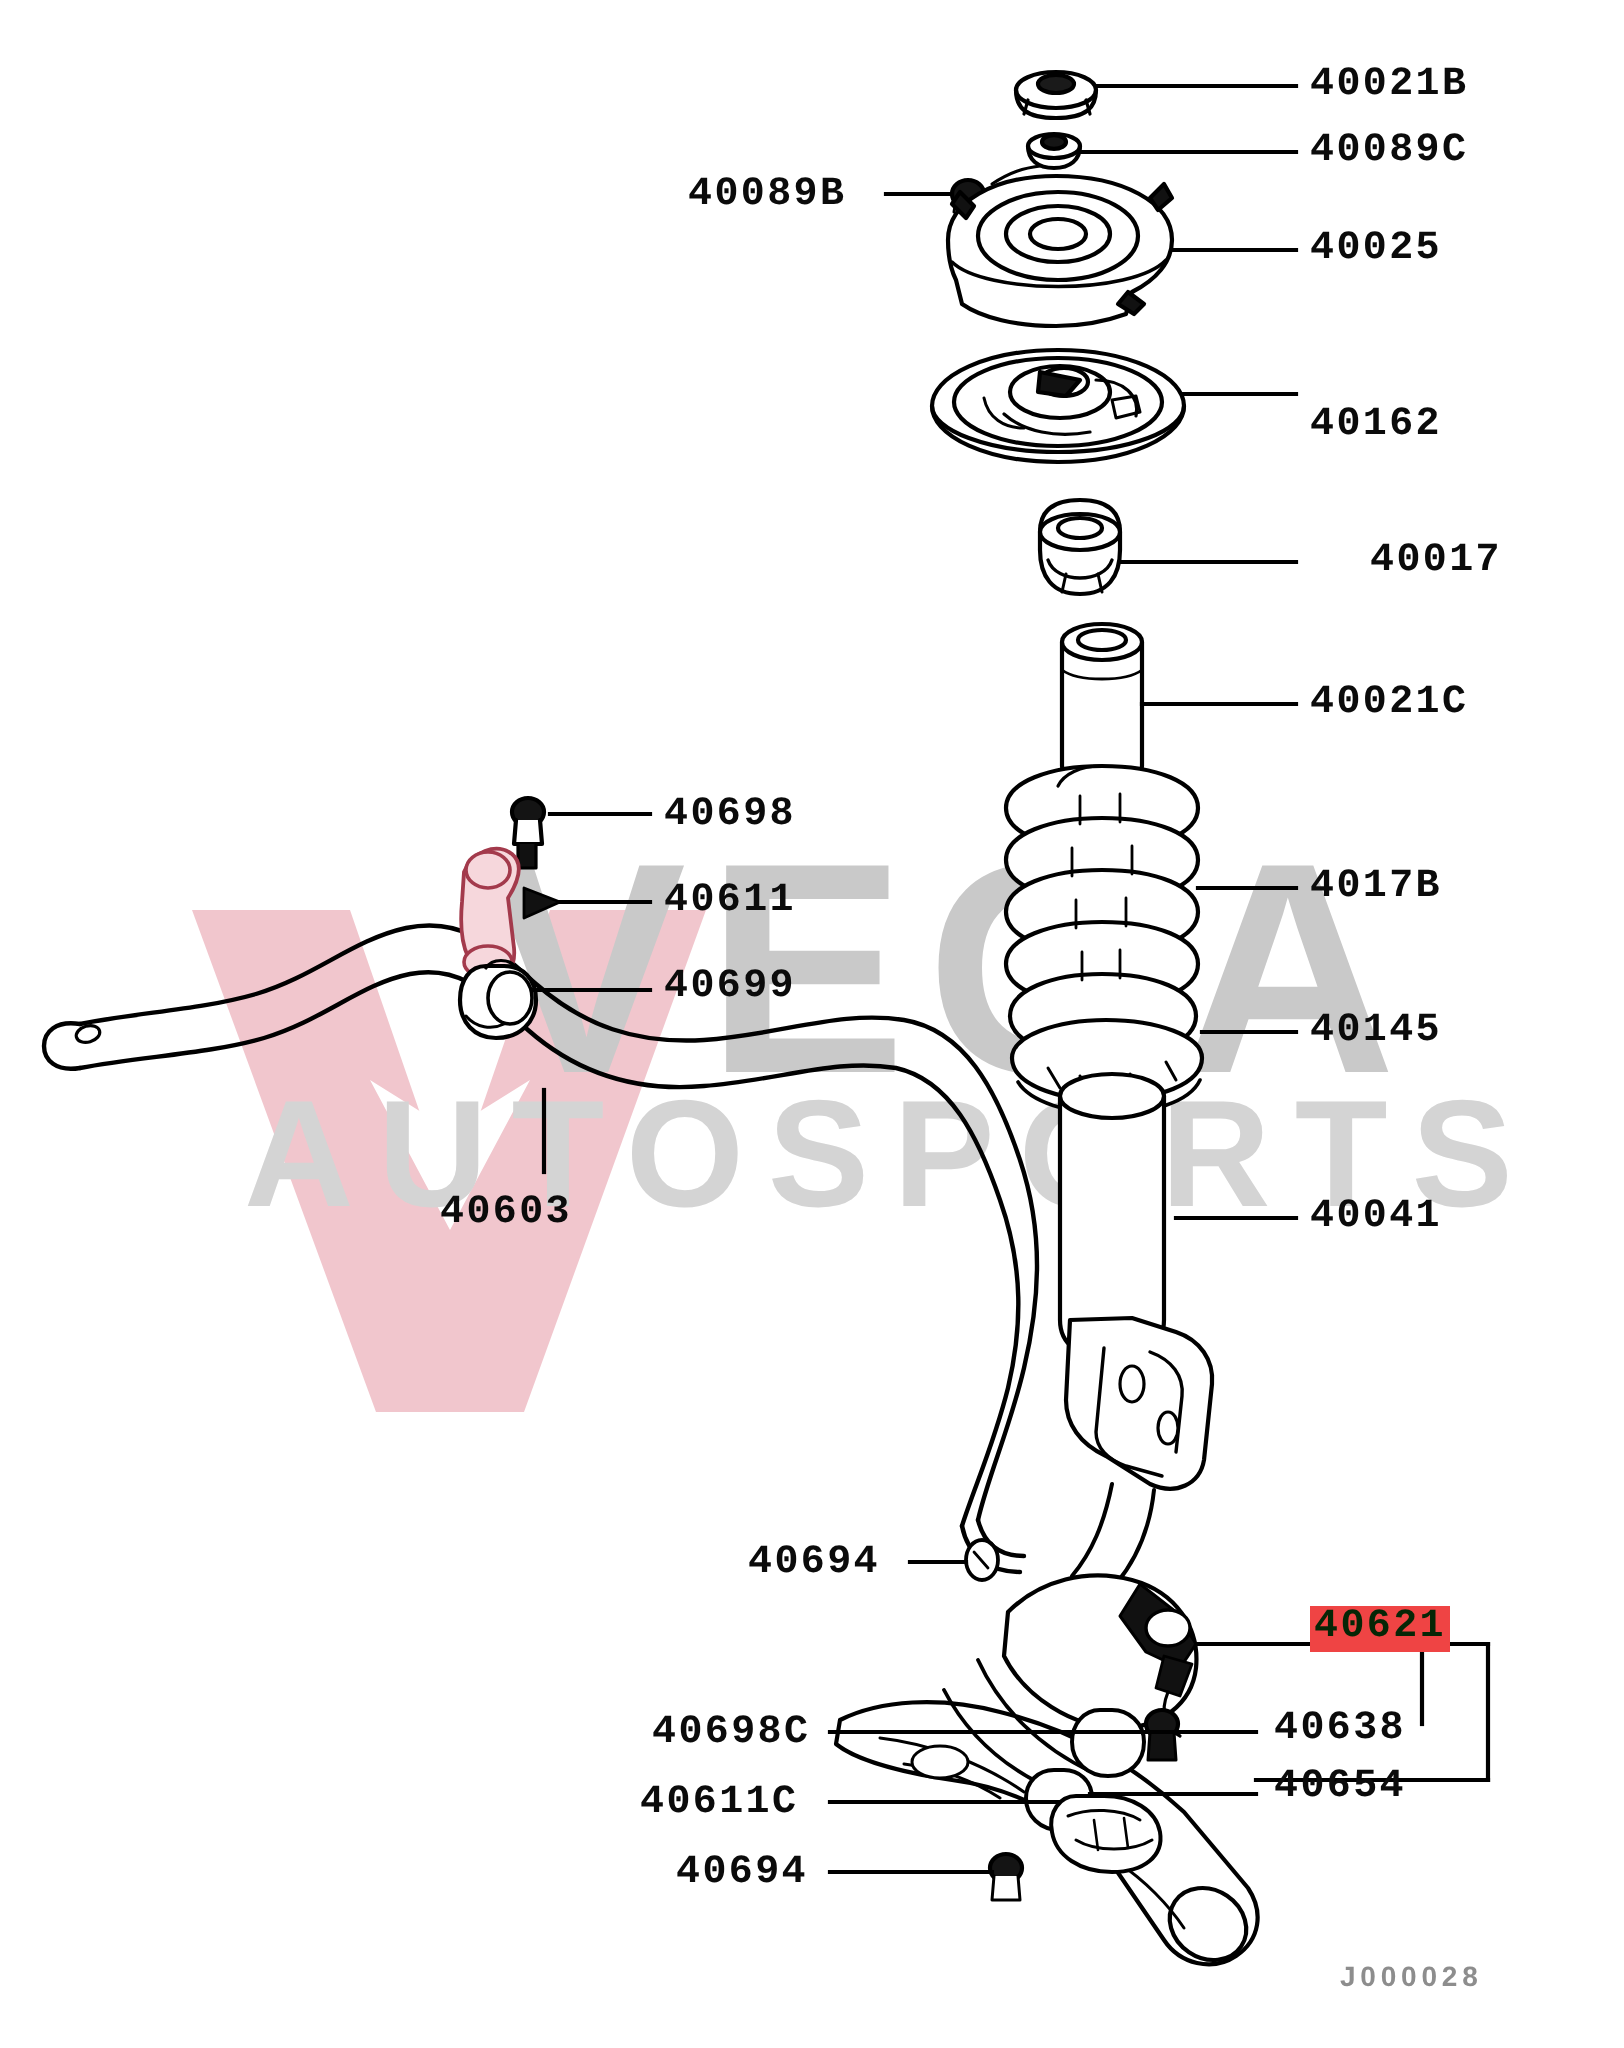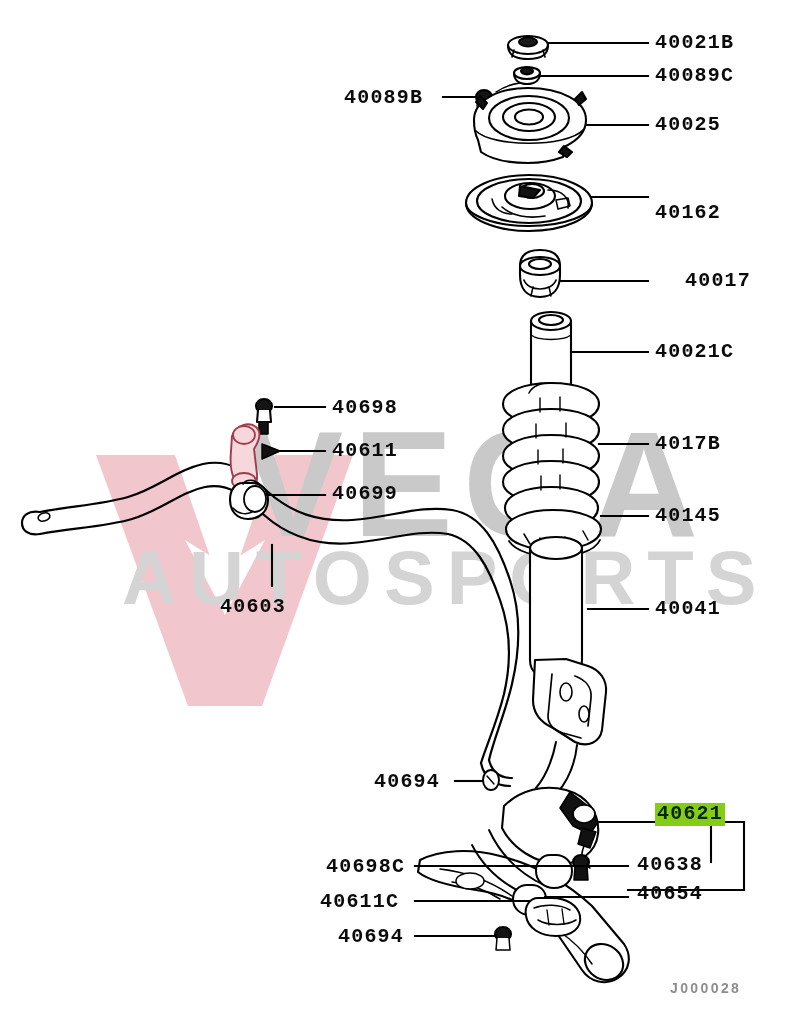--- a/index.html
+++ b/index.html
@@ -37,21 +37,21 @@
     font-weight: 700;
     letter-spacing: 1.2px;
     color: #0b0b0b;
     white-space: nowrap;
     line-height: 1;
   }
   .part-label.right { text-align: left; }
   .part-label.left  { text-align: left; }
 
   .part-label.highlight {
-    background: #84cc16;
+    background: #ef4444;
     color: #062606;
     padding: 1px 2px 2px 2px;
   }
 
   .drawing-code {
     position: absolute;
     font-family: "Liberation Sans", sans-serif;
     font-size: 14px;
     font-weight: 700;
     letter-spacing: 2.4px;

